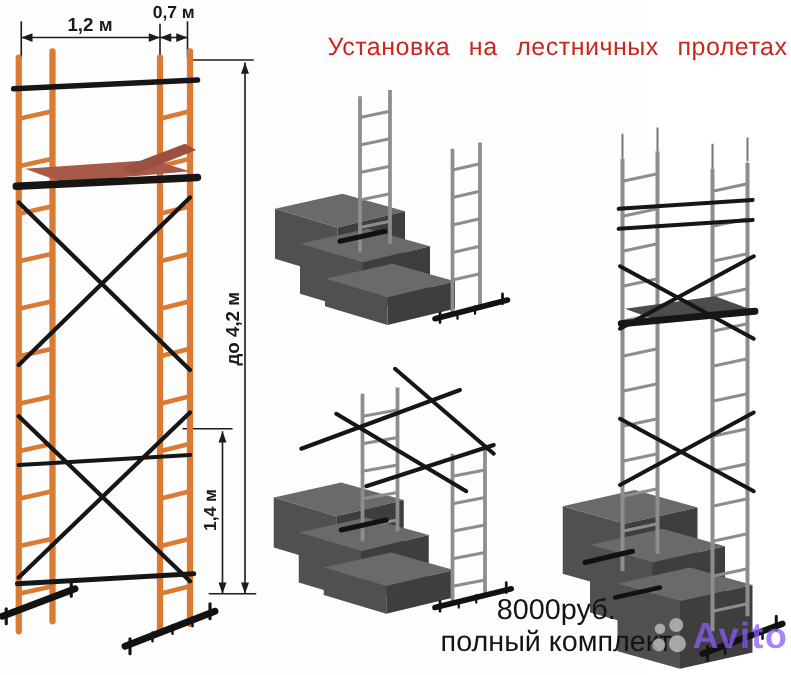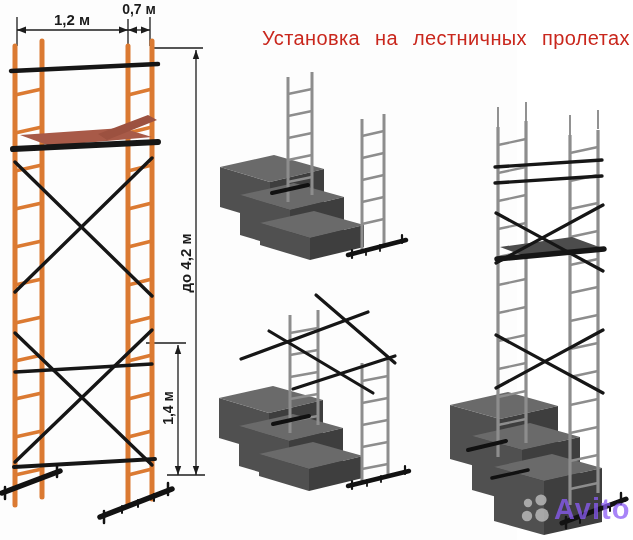--- a/index.html
+++ b/index.html
@@ -211,20 +211,24 @@
       <path d="M18,365 L56,356" stroke-width="4"></path>
       <path d="M42,393 L78,385" stroke-width="3.5"></path>
     </g>
     <g stroke="#121212" stroke-linecap="round" fill="none">
       <path d="M112,438 L176,414" stroke-width="5"></path>
       <path d="M116,432 V443 M171,408 V419" stroke-width="2.4"></path>
       <path d="M130,431 V438 M146,425 V432 M160,419 V426" stroke-width="2"></path>
     </g>
   </svg>
 
+  <div class="footer">
+    <div class="price">8000руб.</div>
+    <div class="kit">полный комплект</div>
+  </div>
 
   <div class="watermark">
     <svg width="38" height="38" viewBox="0 0 38 38">
       <g fill="#c6c6c6">
         <circle cx="12" cy="13" r="4.2"></circle>
         <circle cx="25" cy="10" r="5.6"></circle>
         <circle cx="11" cy="26" r="5.2"></circle>
         <circle cx="26" cy="25" r="6.8"></circle>
       </g>
     </svg>

